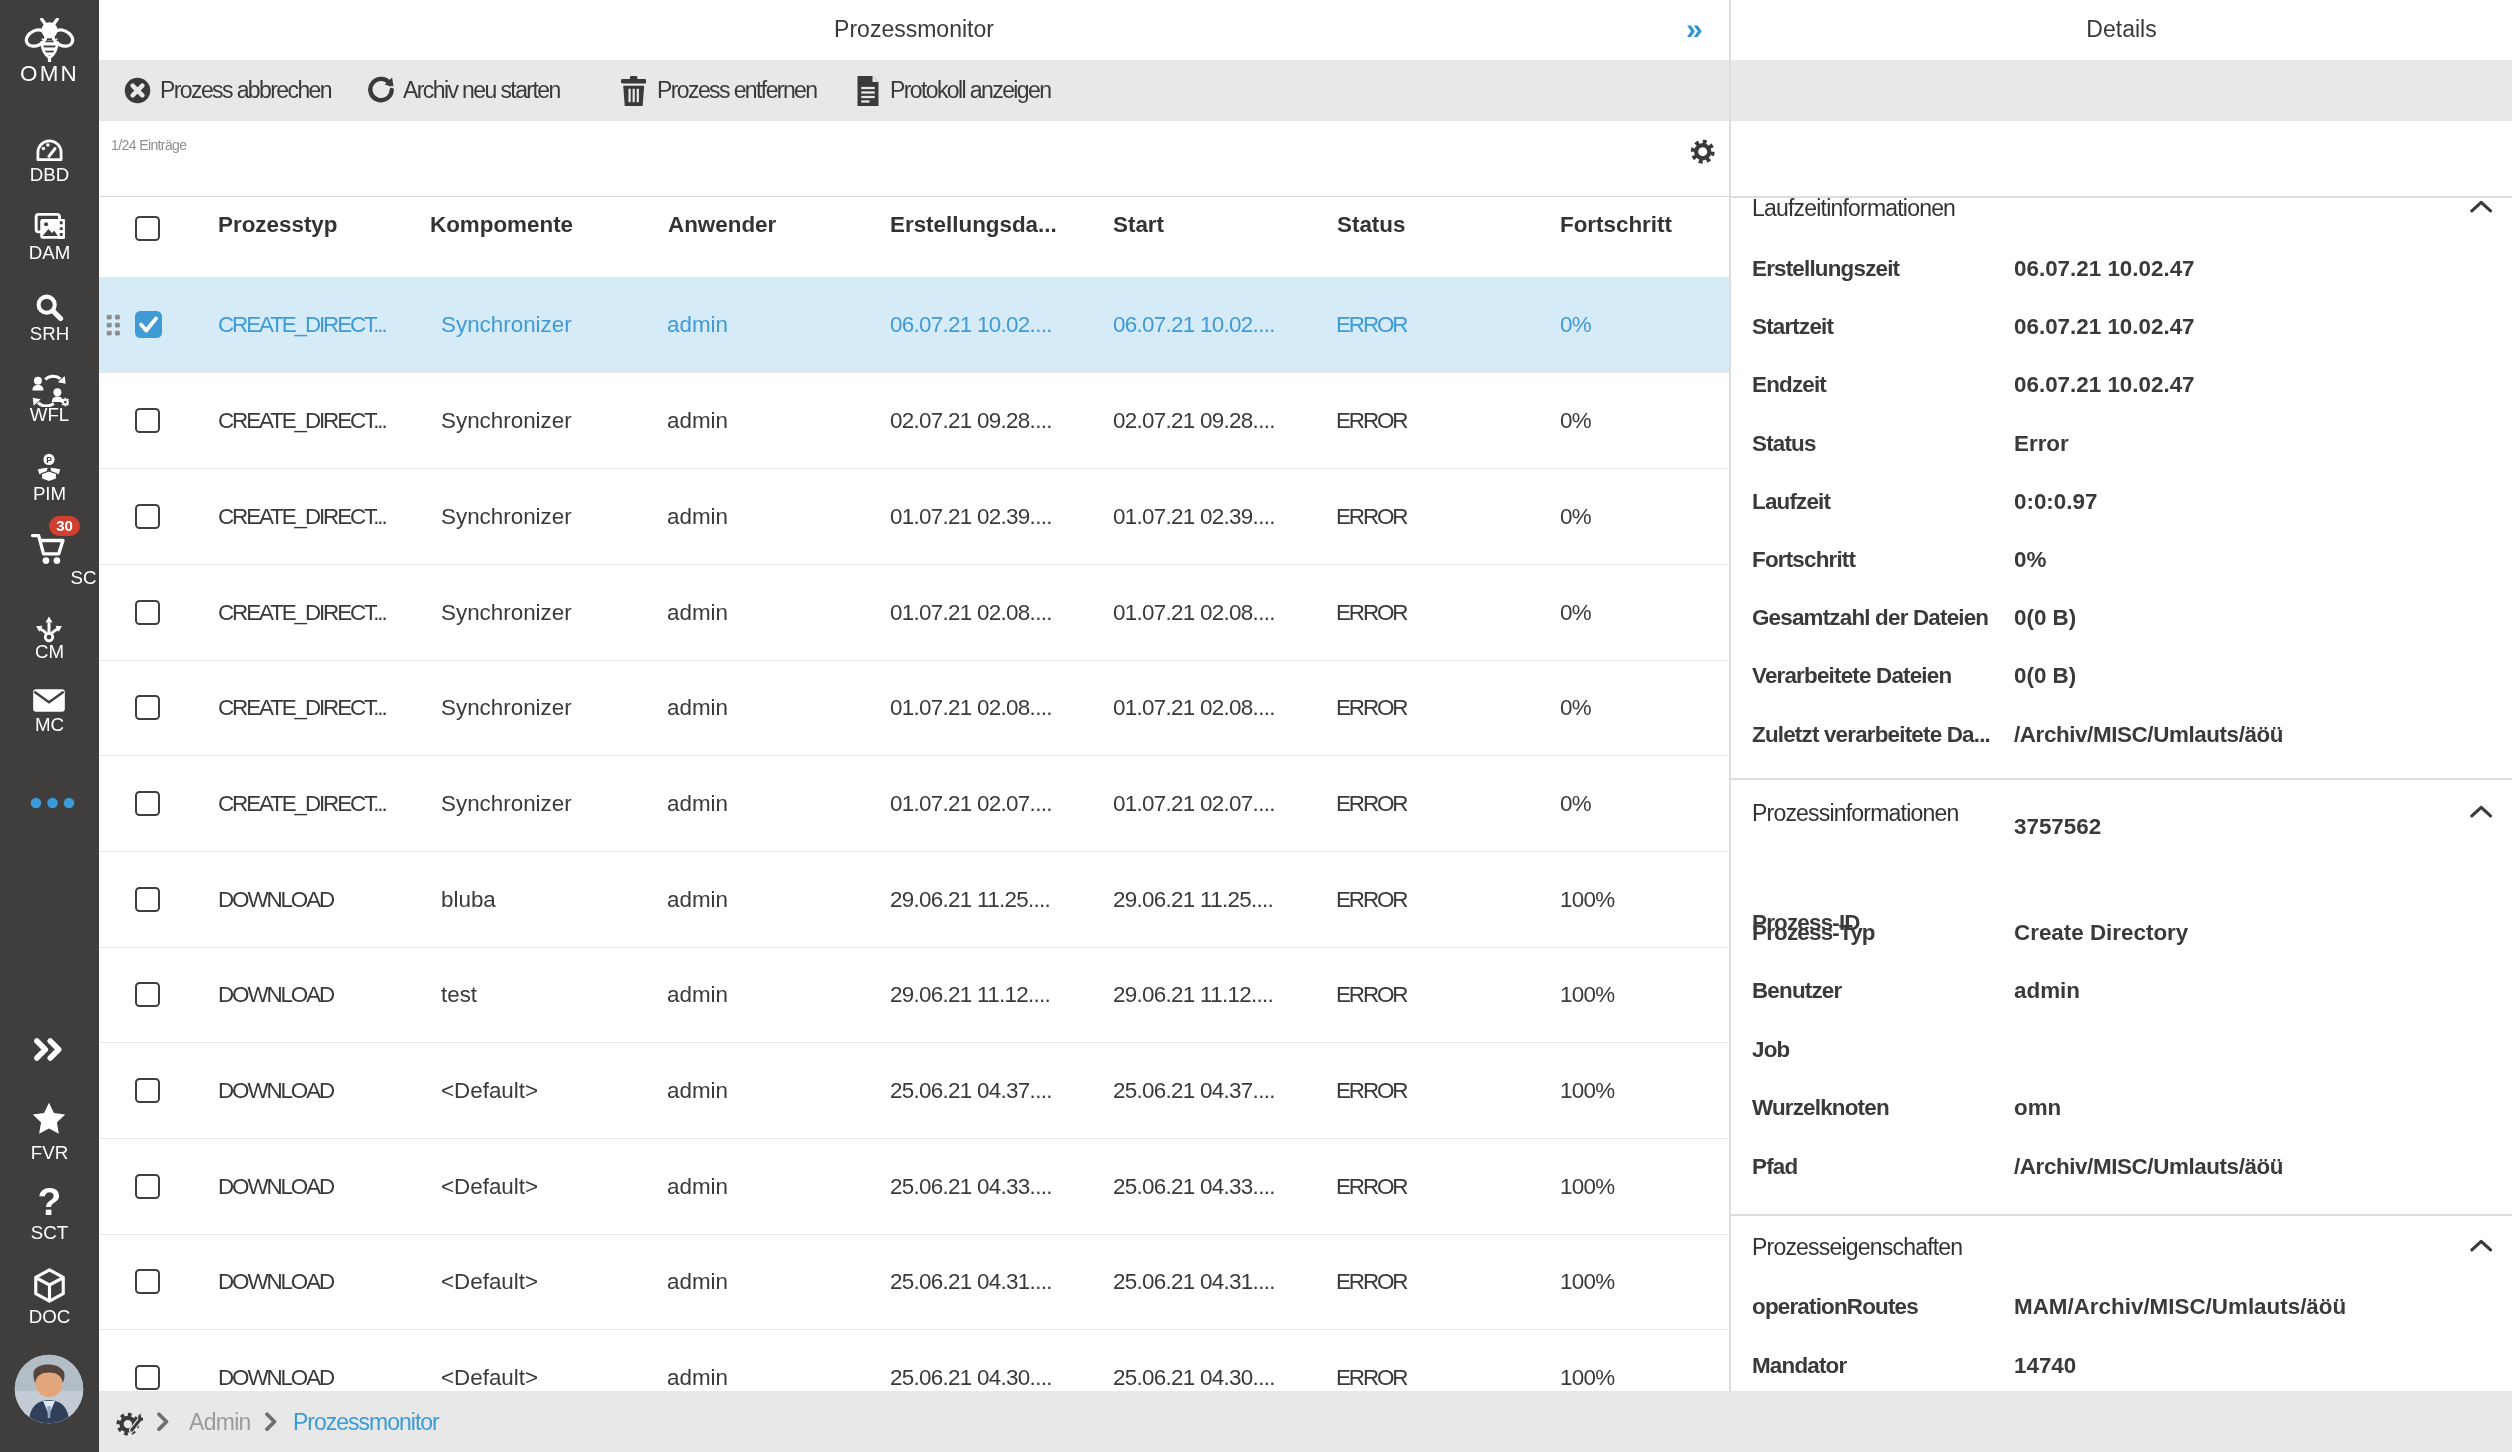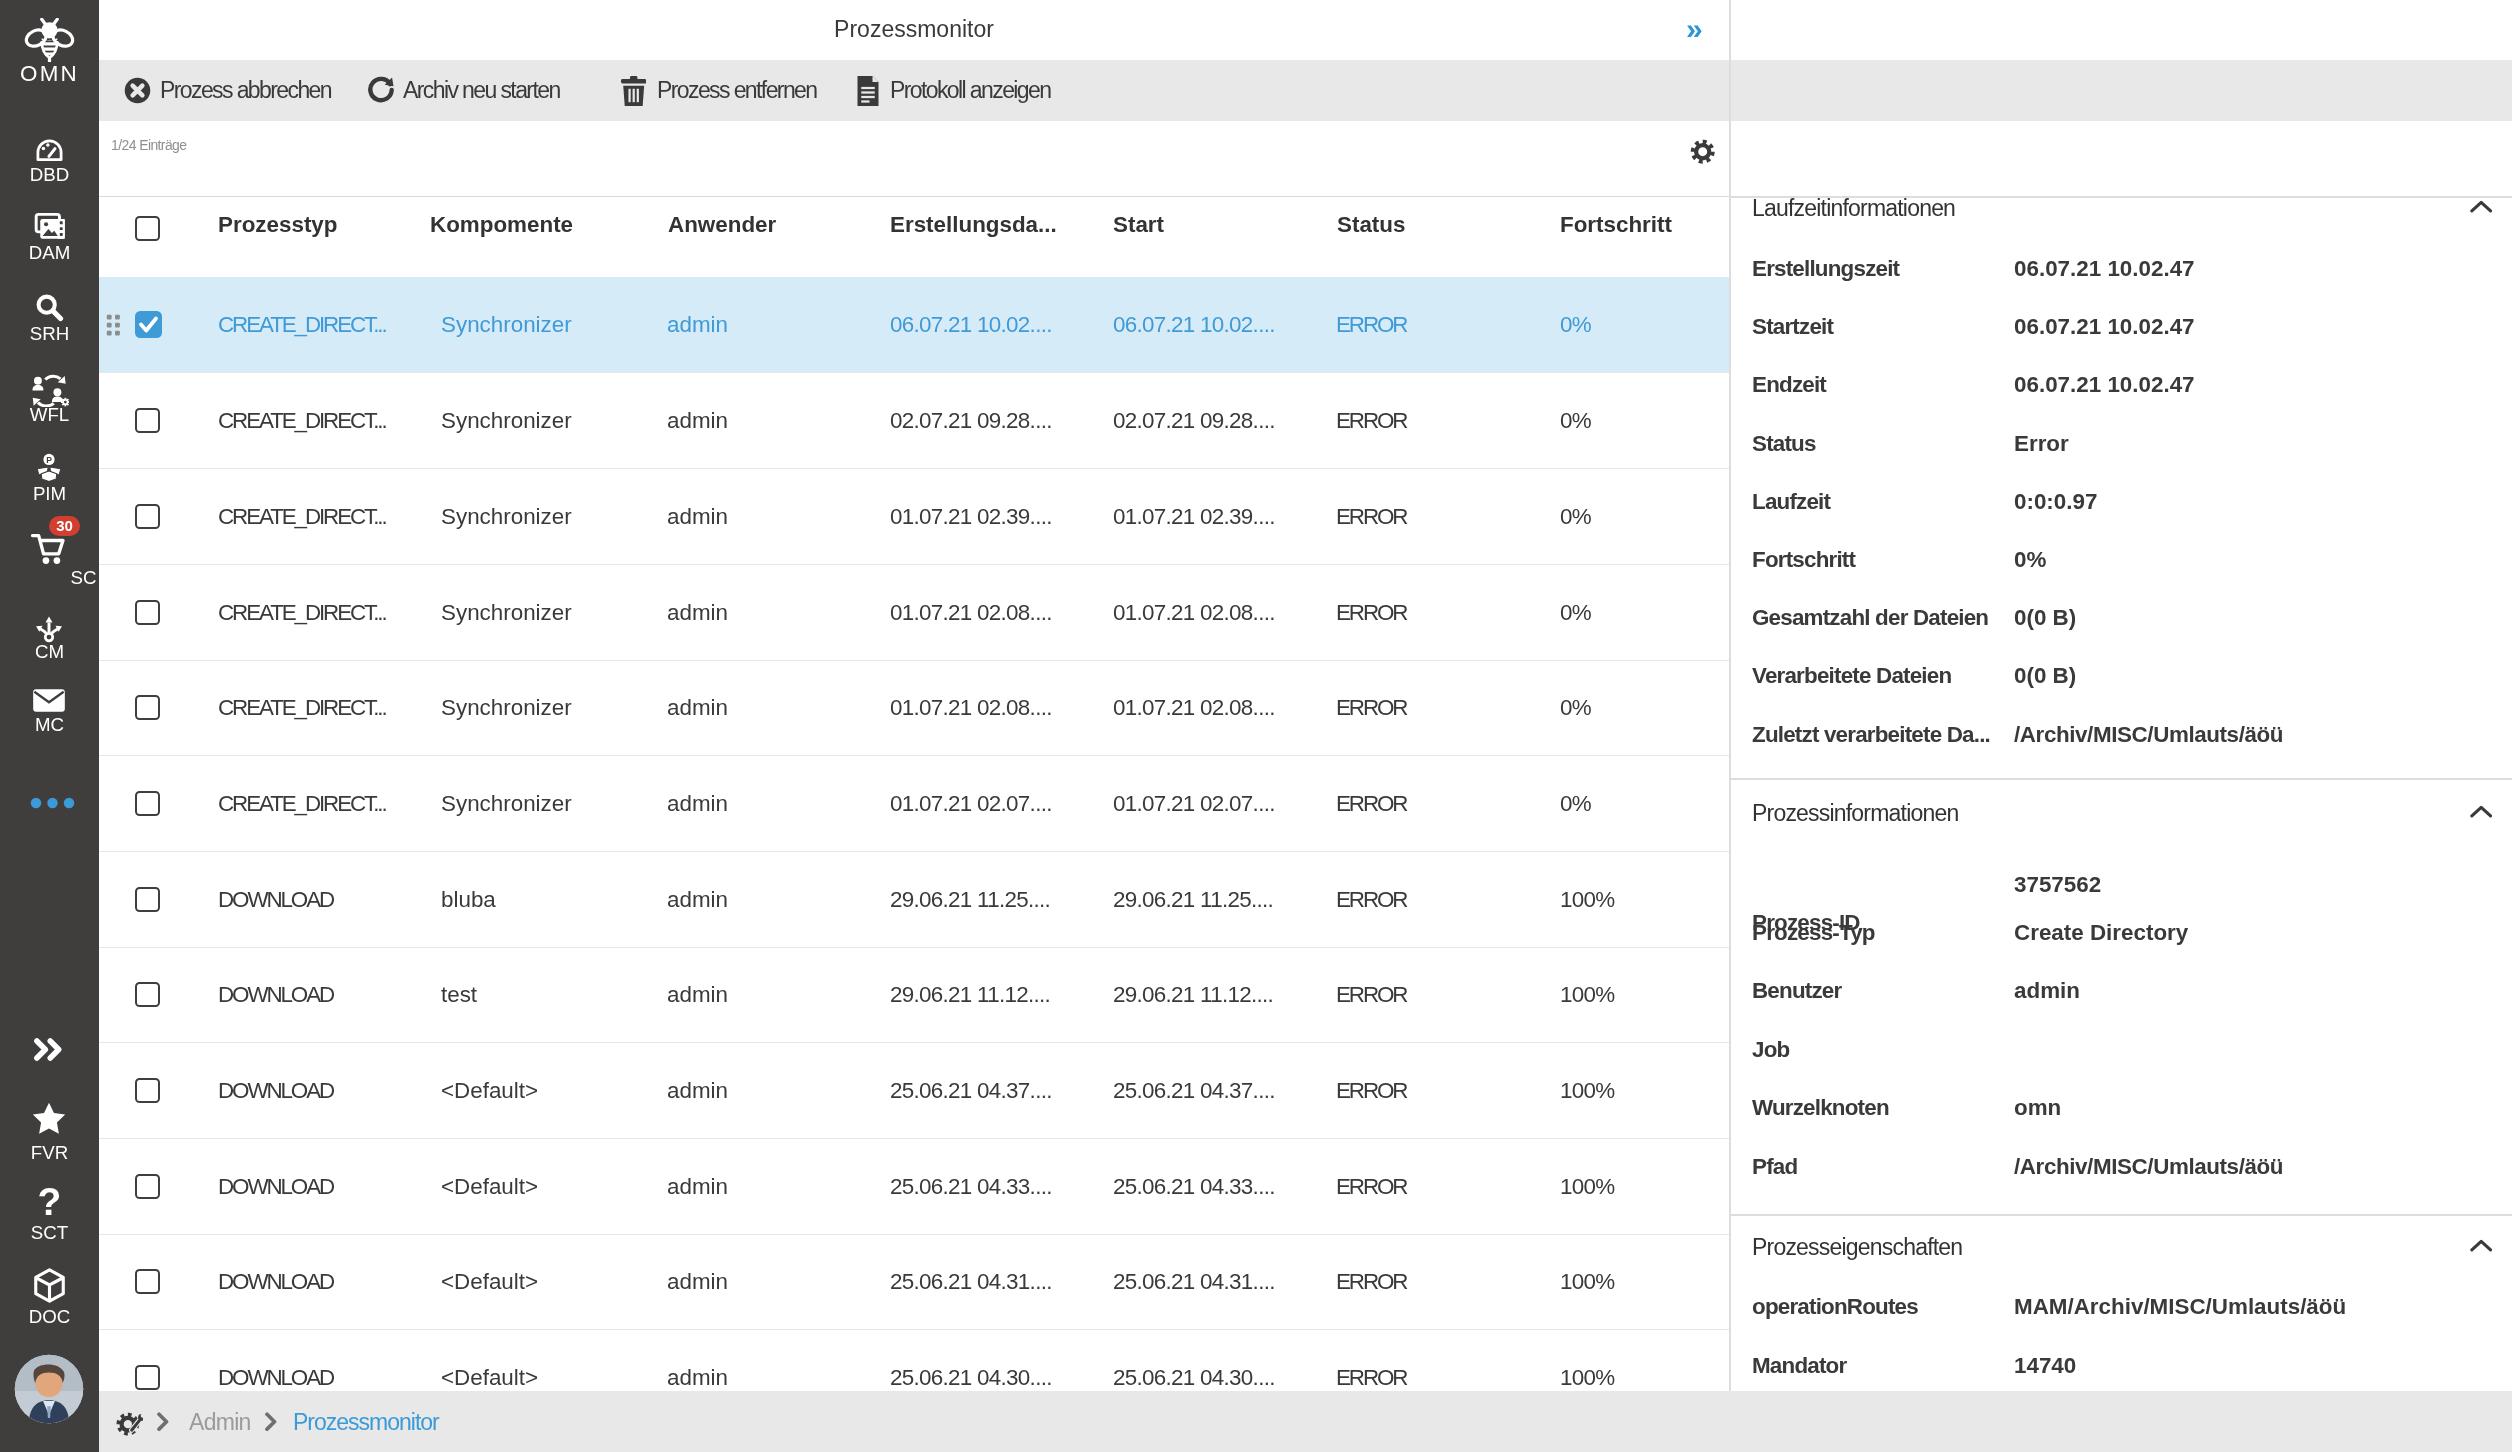--- a/index.html
+++ b/index.html
@@ -218,20 +218,21 @@
         <div class="rcell" style="left:342px; ">&lt;Default&gt;</div>
         <div class="rcell" style="left:568px; ">admin</div>
         <div class="rcell date" style="left:791px; ">25.06.21 04.30....</div>
         <div class="rcell date" style="left:1014px; ">25.06.21 04.30....</div>
         <div class="rcell caps" style="left:1237px; ">ERROR</div>
         <div class="rcell date" style="left:1461px; ">100%</div>
       </div>
 
   </div>
   <div id="details">
+    <div class="abs" style="left:0; top:15.7px; width:781px; text-align:center; font-size:23px; color:#3a3a3a;">Details</div>
     <div class="abs" style="left:0; top:60px; width:781px; height:61px; background:#e8e8e8;"></div>
 <div class="dline" style="top:196px;"></div>
 <div class="dhead" style="top:195px;">Laufzeitinformationen</div>
 <div class="abs" style="left:739px; top:199px; width:22.4px; height:14px;"><svg width="22.4" height="14" viewBox="0 0 36 22" style="">
           <path d="M3 19 L18 5 L33 19" fill="none" stroke="#3a3a3a" stroke-width="5" stroke-linecap="round" stroke-linejoin="round"></path>
         </svg></div>
 <div class="dkey" style="top:256px;">Erstellungszeit</div>
 <div class="dval" style="top:256px;">06.07.21 10.02.47</div>
 <div class="dkey" style="top:314px;">Startzeit</div>
 <div class="dval" style="top:314px;">06.07.21 10.02.47</div>
@@ -248,21 +249,21 @@
 <div class="dkey" style="top:663px;">Verarbeitete Dateien</div>
 <div class="dval" style="top:663px;">0(0 B)</div>
 <div class="dkey" style="top:722px;">Zuletzt verarbeitete Da...</div>
 <div class="dval" style="top:722px;"><span class="lsv">/Archiv/MISC/Umlauts/äöü</span></div>
 <div class="dline" style="top:778px;"></div>
 <div class="dhead" style="top:800px;">Prozessinformationen</div>
 <div class="abs" style="left:739px; top:804px; width:22.4px; height:14px;"><svg width="22.4" height="14" viewBox="0 0 36 22" style="">
           <path d="M3 19 L18 5 L33 19" fill="none" stroke="#3a3a3a" stroke-width="5" stroke-linecap="round" stroke-linejoin="round"></path>
         </svg></div>
 <div class="dkey" style="top:910px;">Prozess-ID</div>
-<div class="dval" style="top:872px;">3757562</div>
+<div class="dval" style="top:814px;">3757562</div>
 <div class="dkey" style="top:920px;">Prozess-Typ</div>
 <div class="dval" style="top:920px;">Create Directory</div>
 <div class="dkey" style="top:978px;">Benutzer</div>
 <div class="dval" style="top:978px;">admin</div>
 <div class="dkey" style="top:1037px;">Job</div>
 <div class="dkey" style="top:1095px;">Wurzelknoten</div>
 <div class="dval" style="top:1095px;">omn</div>
 <div class="dkey" style="top:1154px;">Pfad</div>
 <div class="dval" style="top:1154px;"><span class="lsv">/Archiv/MISC/Umlauts/äöü</span></div>
 <div class="dline" style="top:1214px;"></div>

